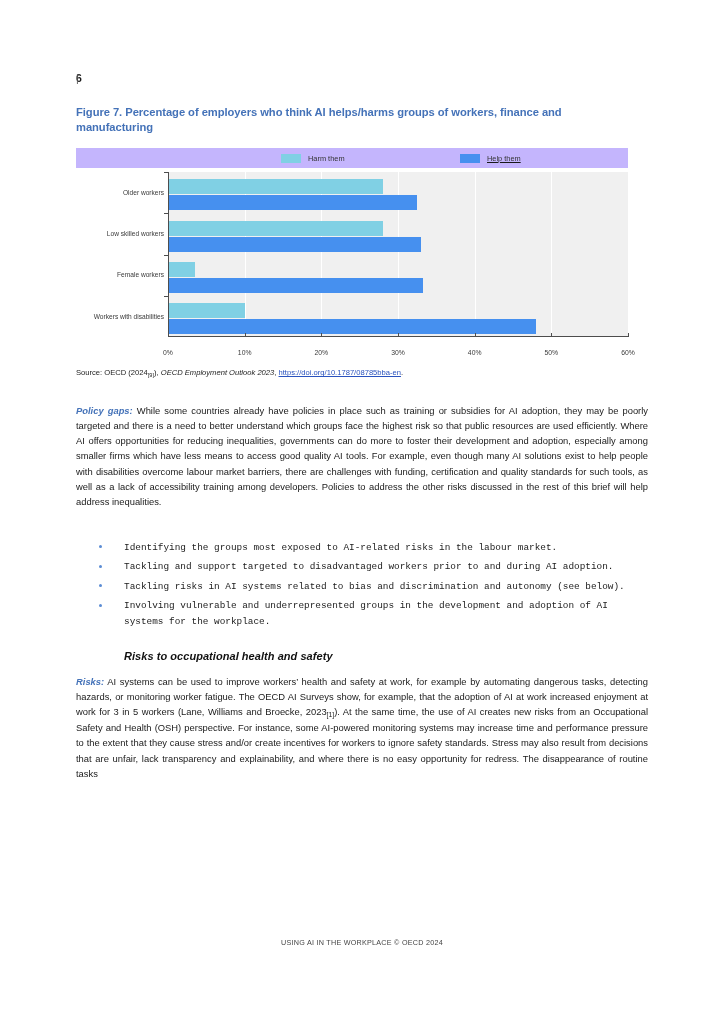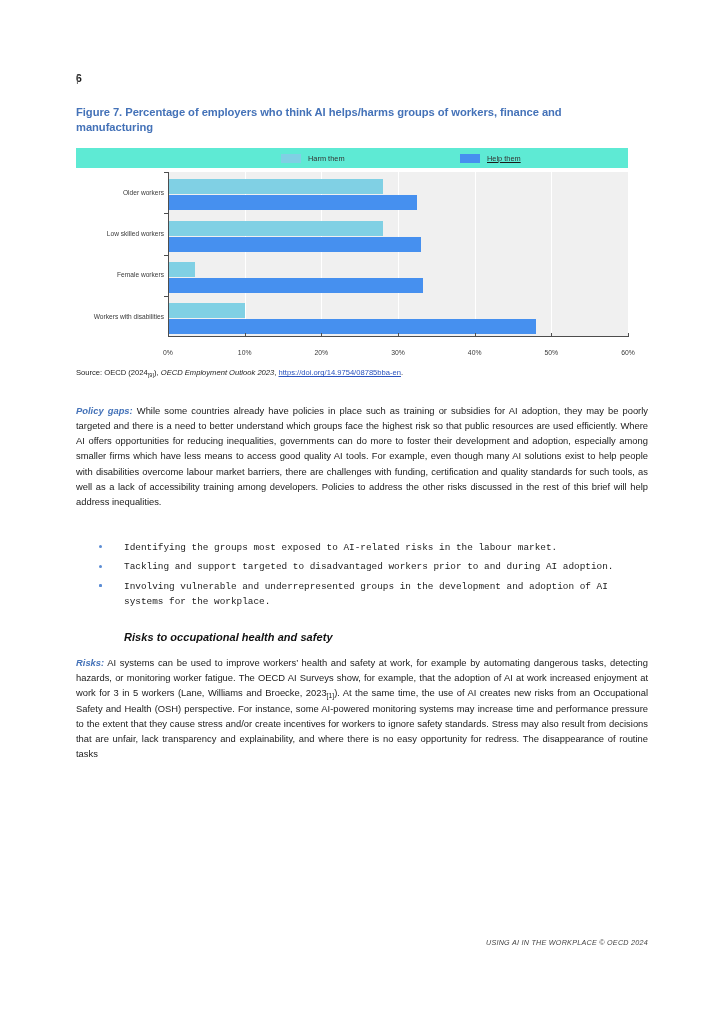--- a/index.html
+++ b/index.html
@@ -54,21 +54,21 @@
   }
 
   
   .chart-wrap {
     margin-top: 14px;
     width: 552px;
     position: relative;
   }
   .legend {
     height: 20px;
-    background: #5eead4;
+    background: #c4b5fd;
     position: relative;
     margin-left: 0;
   }
   .legend-item {
     position: absolute;
     top: 0;
     height: 20px;
     display: flex;
     align-items: center;
     gap: 7px;
@@ -238,25 +238,24 @@
     font-style: italic;
     color: #111;
     letter-spacing: 0.05px;
   }
 
   .footer {
     position: absolute;
     left: 76px;
     right: 76px;
     top: 938px;
-    text-align: right;
+    text-align: center;
     font-size: 7.2px;
     color: #444;
     letter-spacing: 0.25px;
-    font-style: italic;
   }
 </style>
 </head>
 <body>
 
 <div class="page">
   <div class="content">
 
     <div class="page-num">
       <span>6</span><span class="bar">|</span>
@@ -319,36 +318,36 @@
             <div class="xtick-label" style="left: 552px;">60%</div>
             <div class="tick-y" style="top: 0px;"></div>
             <div class="tick-y" style="top: 41.25px;"></div>
             <div class="tick-y" style="top: 82.5px;"></div>
             <div class="tick-y" style="top: 123.75px;"></div>
           </div>
       </div>
     </div>
 
     <div class="source">
-      <span>Source: OECD (2024</span><sub>[9]</sub><span>), </span><span class="it">OECD Employment Outlook 2023</span><span>, </span><a class="lnk" href="#">https://doi.org/14.9754/08785bba-en</a><span>.</span>
+      <span>Source: OECD (2024</span><sub>[9]</sub><span>), </span><span class="it">OECD Employment Outlook 2023</span><span>, </span><a class="lnk" href="#">https://doi.org/10.1787/08785bba-en</a><span>.</span>
     </div>
 
     <div class="spacer-24"></div>
 
     <p class="body"><span class="lead-in">Policy gaps:</span><span> While some countries already have policies in place such as training or subsidies for AI adoption, they may be poorly targeted and there is a need to better understand which groups face the highest risk so that public resources are used efficiently. Where AI offers opportunities for reducing inequalities, governments can do more to foster their development and adoption, especially among smaller firms which have less means to access good quality AI tools. For example, even though many AI solutions exist to help people with disabilities overcome labour market barriers, there are challenges with funding, certification and quality standards for such tools, as well as a lack of accessibility training among developers. Policies to address the other risks discussed in the rest of this brief will help address inequalities.</span></p>
 
     <div class="spacer-17"></div>
 
 
     <div class="spacer-14"></div>
 
     <ul class="bullets" id="bullet-list">
         <li><span class="dot"></span><span>Identifying the groups most exposed to AI-related risks in the labour market.</span></li>
         <li><span class="dot"></span><span>Tackling and support targeted to disadvantaged workers prior to and during AI adoption.</span></li>
-        <li><span class="dot"></span></li>
+        <li><span class="dot"></span><span>Tackling risks in AI systems related to bias and discrimination and autonomy (see below).</span></li>
         <li><span class="dot"></span><span>Involving vulnerable and underrepresented groups in the development and adoption of AI systems for the workplace.</span></li>
       </ul>
 
     <div class="spacer-17"></div>
 
     <h3 class="sub-head">Risks to occupational health and safety</h3>
 
     <div class="spacer-12"></div>
 
     <p class="body"><span class="lead-in">Risks:</span><span> AI systems can be used to improve workers’ health and safety at work, for example by automating dangerous tasks, detecting hazards, or monitoring worker fatigue. The OECD AI Surveys show, for example, that the adoption of AI at work increased enjoyment at work for 3 in 5 workers (Lane, Williams and Broecke, 2023</span><sub style="font-size:6.8px;vertical-align:baseline;position:relative;top:2px;">[1]</sub><span>). At the same time, the use of AI creates new risks from an Occupational Safety and Health (OSH) perspective. For instance, some AI-powered monitoring systems may increase time and performance pressure to the extent that they cause stress and/or create incentives for workers to ignore safety standards. Stress may also result from decisions that are unfair, lack transparency and explainability, and where there is no easy opportunity for redress. The disappearance of routine tasks</span></p>

